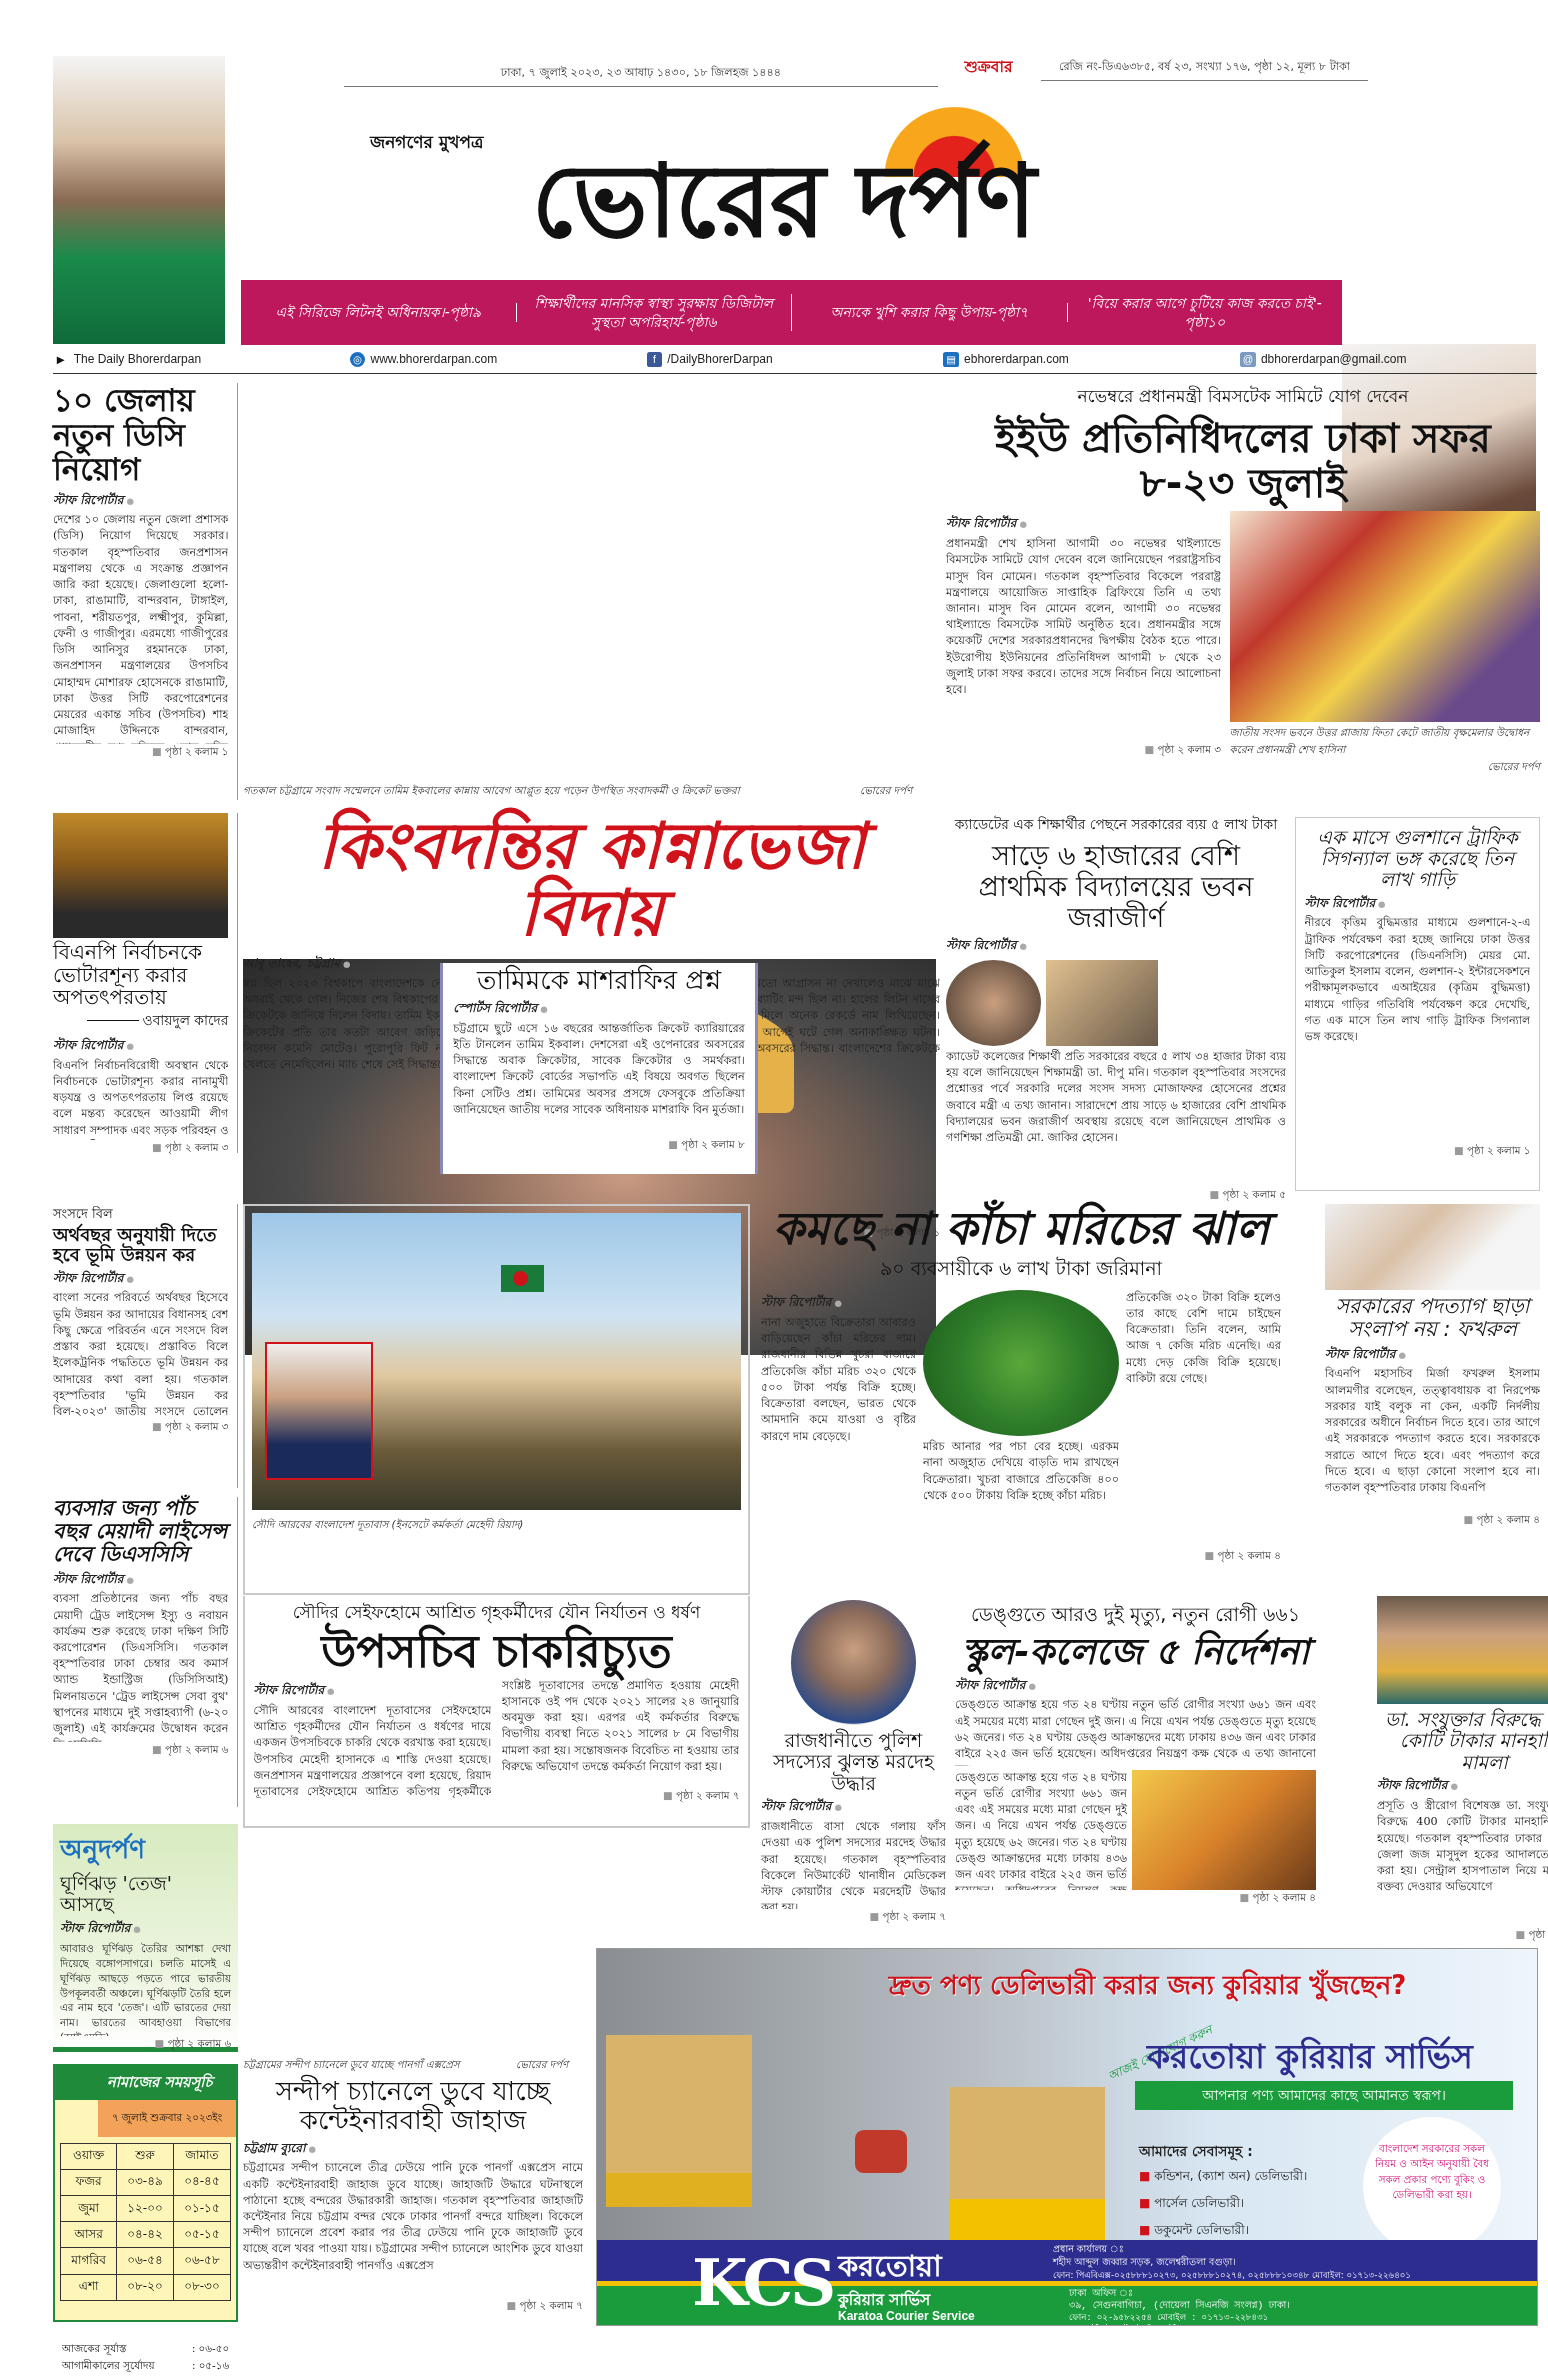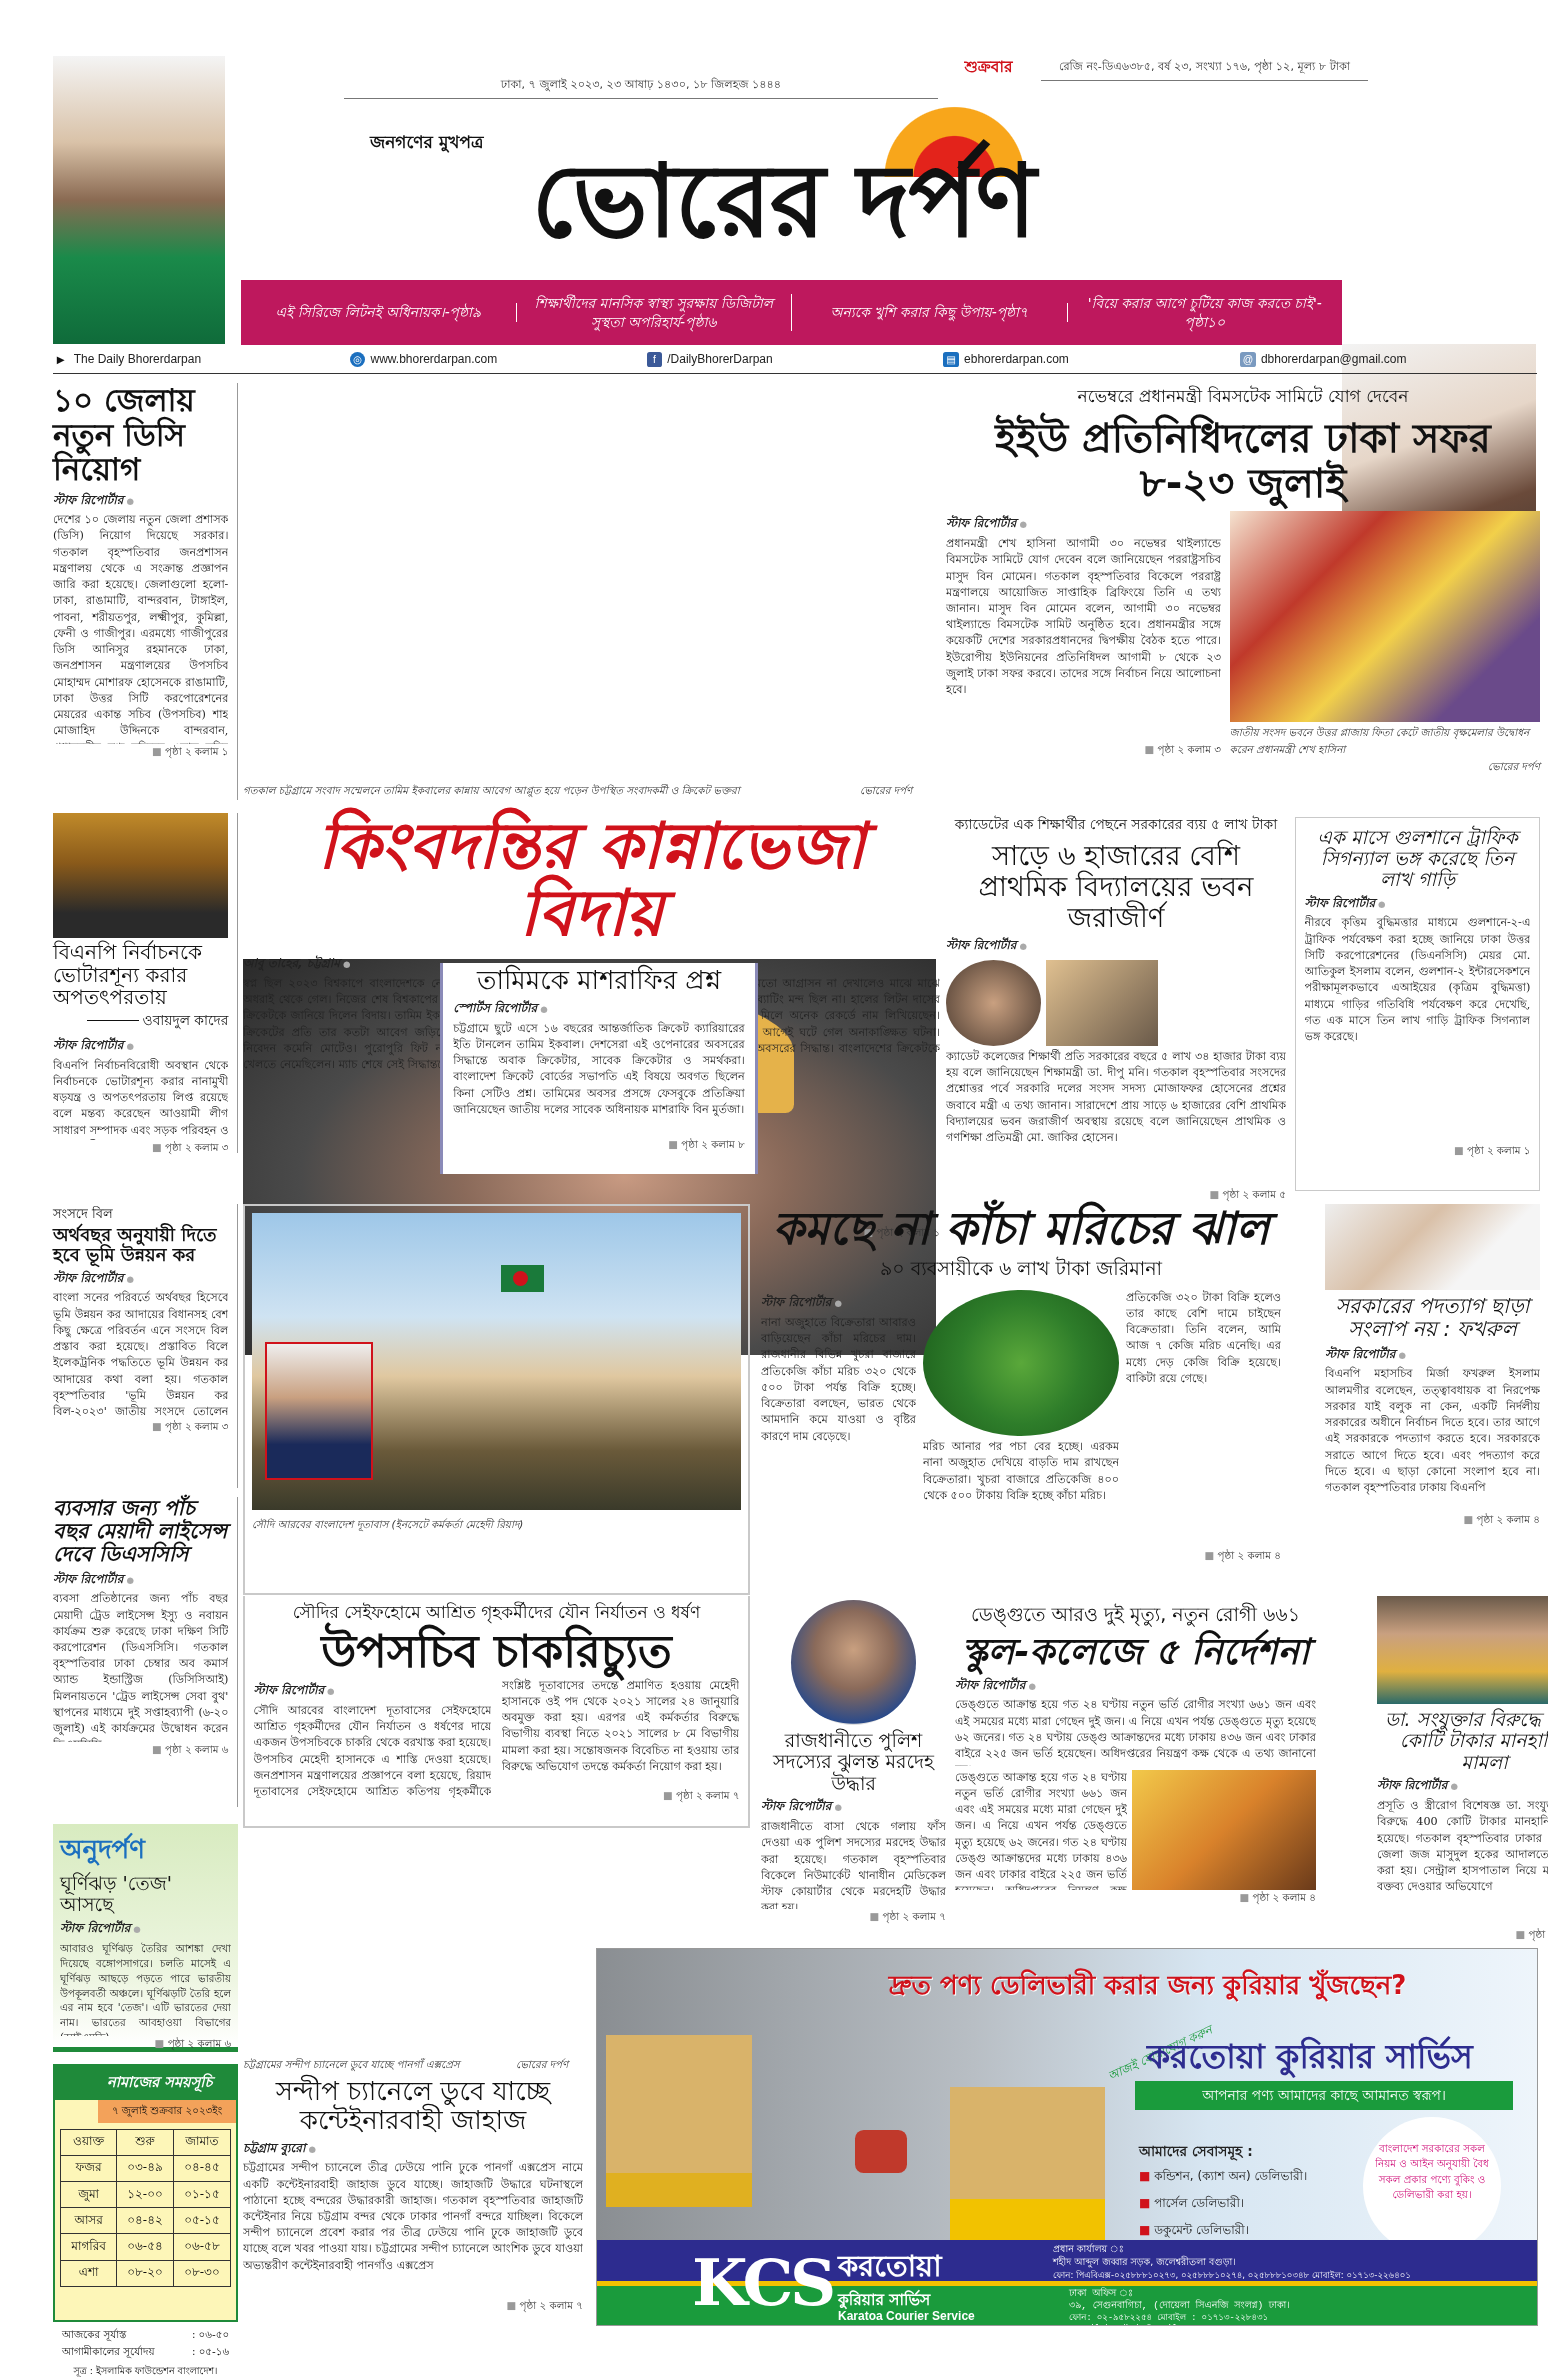--- a/index.html
+++ b/index.html
@@ -30,21 +30,21 @@
 .box{border:1.7px solid #c9c9c9}
 .prayer table{width:100%;border-collapse:collapse;font-family:"DejaVu Sans",sans-serif;font-size:12px}
 .prayer td{border:0.9px solid #333;padding:2.6px 5.2px;text-align:center}
 .ad-list li{list-style:none;font-family:"DejaVu Sans",sans-serif;font-size:12px;margin:6.9px 0;color:#222}
 .ad-list li::before{content:"■ ";color:#d0121b}
 </style>
 </head>
 <body>
 
 <div class="abs photo" style="left:53px;top:56px;width:172px;height:288px;background:linear-gradient(180deg,#f4f4f4 0%,#d9c2a8 30%,#8a6a52 50%,#1a8a4a 70%,#0f6b3a 100%);"></div>
-<div class="abs mast-date" style="left:344px;top:76px;width:594px;">ঢাকা, ৭ জুলাই ২০২৩, ২৩ আষাঢ় ১৪৩০, ১৮ জিলহজ ১৪৪৪</div>
+<div class="abs mast-date" style="left:344px;top:64px;width:594px;">ঢাকা, ৭ জুলাই ২০২৩, ২৩ আষাঢ় ১৪৩০, ১৮ জিলহজ ১৪৪৪</div>
 <div class="abs mast-day" style="left:950px;top:55px;width:77px;text-align:center;">শুক্রবার</div>
 <div class="abs mast-date" style="left:1041px;top:58px;width:327px;">রেজি নং-ডিএ৬৩৮৫, বর্ষ ২৩, সংখ্যা ১৭৬, পৃষ্ঠা ১২, মূল্য ৮ টাকা</div>
 <div class="abs sun" style="left:873px;top:95px;"></div>
 <div class="abs tagline" style="left:370px;top:129px;">জনগণের মুখপত্র</div>
 <div class="abs logo" style="left:370px;top:151px;width:826px;text-align:center;line-height:1;">ভোরের দর্পণ</div>
 <div class="abs photo" style="left:1342px;top:56px;width:194px;height:288px;background:linear-gradient(160deg,#f3f3f3 0%,#e6d6c8 35%,#6a4a3a 60%,#2a2a2a 100%);"></div>
 
 <div class="abs blue-strip" style="left:241px;top:280px;width:1101px;height:65px;">
   <div class="tease">এই সিরিজে লিটনই অধিনায়ক।-পৃষ্ঠা৯</div>
   <div class="tease">শিক্ষার্থীদের মানসিক স্বাস্থ্য সুরক্ষায় ডিজিটাল সুস্থতা অপরিহার্য-পৃষ্ঠা৬</div>
@@ -109,21 +109,21 @@
 <div class="abs" style="left:53px;top:1824px;width:185px;height:228px;background:linear-gradient(180deg,#d8ebc0,#eef6e2 70%,#fff);padding:5.2px 6.9px;border-bottom:5.2px solid #1f8a3a;">
   <div style="font-family:'DejaVu Sans',sans-serif;font-weight:bold;font-size:26px;color:#1b6fbf;">অনুদর্পণ</div>
   <div class="hl" style="font-size:19px;font-weight:normal;">ঘূর্ণিঝড় 'তেজ' আসছে</div>
   <div class="byline">স্টাফ রিপোর্টার</div>
   <div class="body" style="height:95px;overflow:hidden;font-size:10.3px;">আবারও ঘূর্ণিঝড় তৈরির আশঙ্কা দেখা দিয়েছে বঙ্গোপসাগরে। চলতি মাসেই এ ঘূর্ণিঝড় আছড়ে পড়তে পারে ভারতীয় উপকূলবর্তী অঞ্চলে। ঘূর্ণিঝড়টি তৈরি হলে এর নাম হবে 'তেজ'। এটি ভারতের দেয়া নাম। ভারতের আবহাওয়া বিভাগের (আইএমডি)</div>
   <div class="jump">পৃষ্ঠা ২ কলাম ৬</div>
 </div>
 
 <div class="abs prayer" style="left:53px;top:2064px;width:185px;height:258px;border:2.6px solid #1f8a3a;background:#fdf6b8;">
   <div style="background:#1f8a3a;color:#fff;font-family:'DejaVu Sans',sans-serif;font-weight:bold;font-style:italic;font-size:14.6px;padding:5.2px 6.9px 5.2px 52px;">নামাজের সময়সূচি</div>
-  <div style="background:#f3a25a;text-align:center;font-family:'DejaVu Sans',sans-serif;font-size:10.3px;padding:3px;margin-left:43px;">৭ জুলাই শুক্রবার ২০২৩ইং</div>
+  <div style="background:#f3a25a;text-align:center;font-family:'DejaVu Sans',sans-serif;font-size:10.3px;padding:10px;margin-left:43px;">৭ জুলাই শুক্রবার ২০২৩ইং</div>
   <table style="margin:5.2px 5.2px;width:calc(100% - 10.3px);">
     <tbody>
         <tr>
           <td>ওয়াক্ত</td>
           <td>শুরু</td>
           <td>জামাত</td>
         </tr>
     <tr>
           <td>ফজর</td>
           <td>০৩-৪৯</td>

